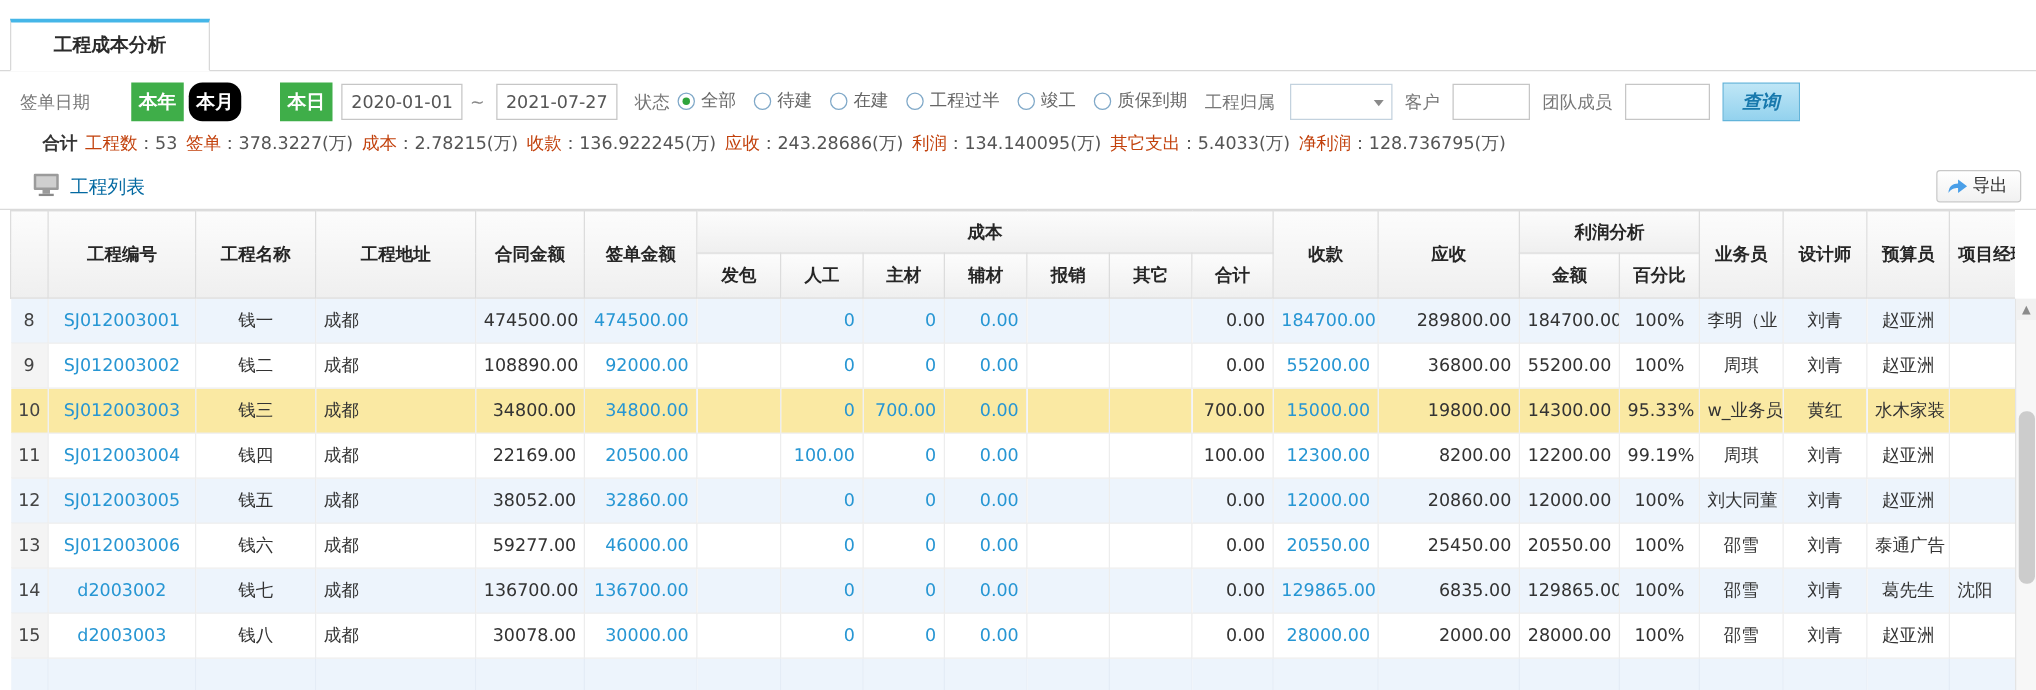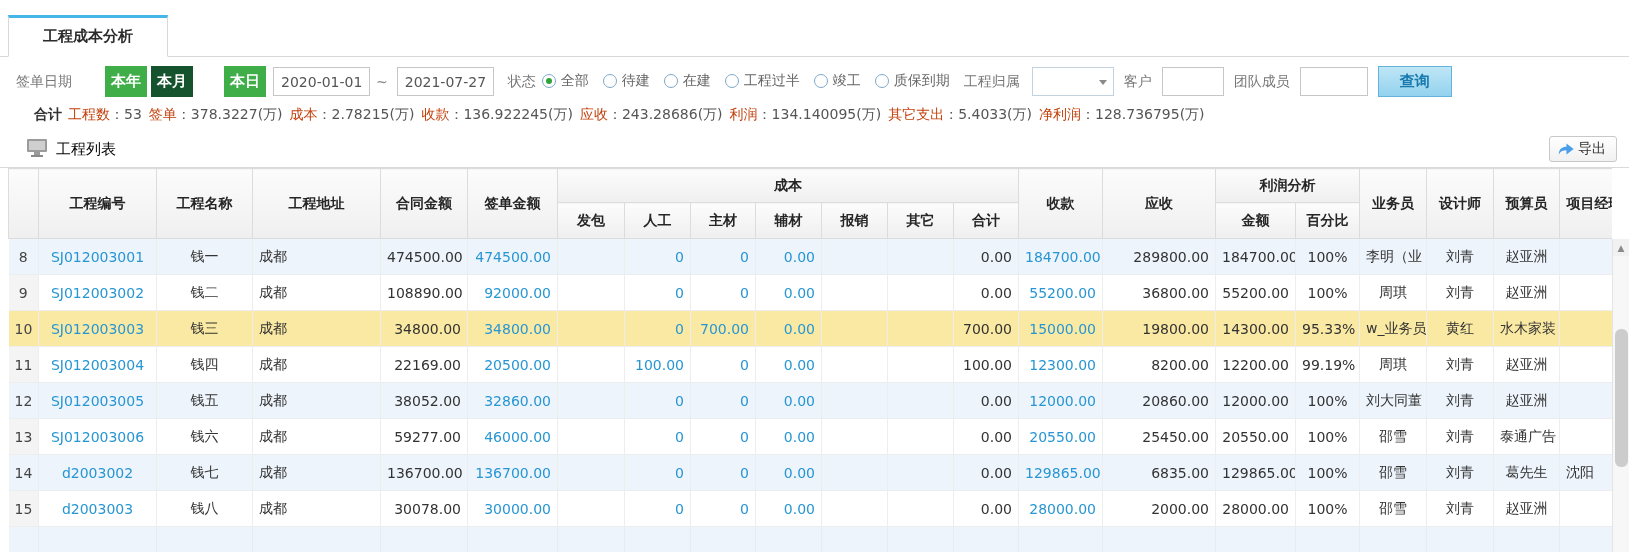--- a/index.html
+++ b/index.html
@@ -17,51 +17,51 @@
     background:#fff; margin-bottom:-1px; border-bottom:1px solid #fff;
     padding:9px 34px 10px; font-weight:bold; font-size:15px; color:#2b2b2b; cursor:pointer;
   }
 
   
   .filters { display:flex; align-items:center; padding:9px 0 8px 16px; color:#777; white-space:nowrap; }
   .flabel { margin-right:6px; }
   .qbtn { width:42px; height:31px; display:flex; align-items:center; justify-content:center;
           color:#fff; font-weight:bold; font-size:15px; margin-right:4px; cursor:pointer; }
   .qbtn.green { background:#3fae49;margin-left:27px; }
-  .qbtn.orange { background:#14532d; }
+  .qbtn.orange { background:#000000;border-radius:11px; }
   .txtinput { height:29px; border:1px solid #c6c6c6; font-size:14px; color:#555; padding:0 7px;
               font-family:inherit; outline:none; }
   .date-input { width:97px; margin-left:3px; }
   .tilde { margin:0 6px; color:#888; }
   .radio-opt { display:inline-flex; align-items:center; margin-right:14px; color:#666; cursor:pointer;justify-content:space-between; }
   .radio { width:14px; height:14px; border:1px solid #7fa8c8; border-radius:50%; background:#fff;
            display:inline-block; position:relative; margin-right:5px; flex:none; }
   .radio.sel::after { content:""; position:absolute; left:3px; top:3px; right:3px; bottom:3px;
                       background:#2fa43b; border-radius:50%; }
   .dropdown { width:82px; height:29px; border:1px solid #c3d2de; background:#fff; position:relative;
               margin:0 10px 0 6px; cursor:pointer; }
   .dropdown .caret { position:absolute; right:6px; top:12px; width:0; height:0;
                      border-left:4px solid transparent; border-right:4px solid transparent; border-top:5px solid #8a8a8a; }
   .small-input { width:62px; margin:0 10px 0 4px; }
   .team-input { width:68px; margin:0 10px 0 4px; }
-  .search-btn { width:74px; height:31px; background:linear-gradient(#bfe6f6,#93d2ee);
+  .search-btn { width:62px; height:31px; background:linear-gradient(#bfe6f6,#93d2ee);
                 border:1px solid #62b4da; color:#1879ad; font-size:15px; font-weight:bold;
-                display:flex; align-items:center; justify-content:center; cursor:pointer; }
+                display:flex; align-items:center; justify-content:center; cursor:pointer;font-style:italic; }
 
   
   .summary { display:flex; align-items:center; padding:1px 0 7px 24px; color:#555; white-space:nowrap; }
   .summary .total-label { font-weight:bold; color:#333; margin:0 6px 0 10px; }
   .stat { margin-right:7px; }
   .stat .s-label { color:#c2410c; }
   .stat .s-value { color:#555; }
 
   
   .section { display:flex; align-items:center; padding:5px 12px 5px 26px; border-bottom:1px solid #dadada; height:37px; }
   .monitor-icon { margin-right:8px; flex:none; }
-  .section-title { color:#000000; font-size:15px; flex:1; }
+  .section-title { color:#0369a1; font-size:15px; flex:1; }
   .export-btn { display:flex; align-items:center; gap:3px; border:1px solid #c8c8c8; border-radius:3px;
                 background:linear-gradient(#fff,#f1f1f1); padding:3px 10px 3px 7px; color:#333;
                 font-size:14px; cursor:pointer; }
 
   
   .table-wrap { position:relative; height:391px; overflow:hidden; margin-left:8px; }
   .table-viewport { margin-right:17px; overflow:hidden; height:100%; }
   table { border-collapse:collapse; table-layout:fixed; width:1621px; font-size:14px; }
   thead th { background:linear-gradient(#fcfcfc,#efefef); border:1px solid #dcdcdc;
              font-weight:bold; color:#262626; padding:0 4px; white-space:nowrap; overflow:hidden; }

